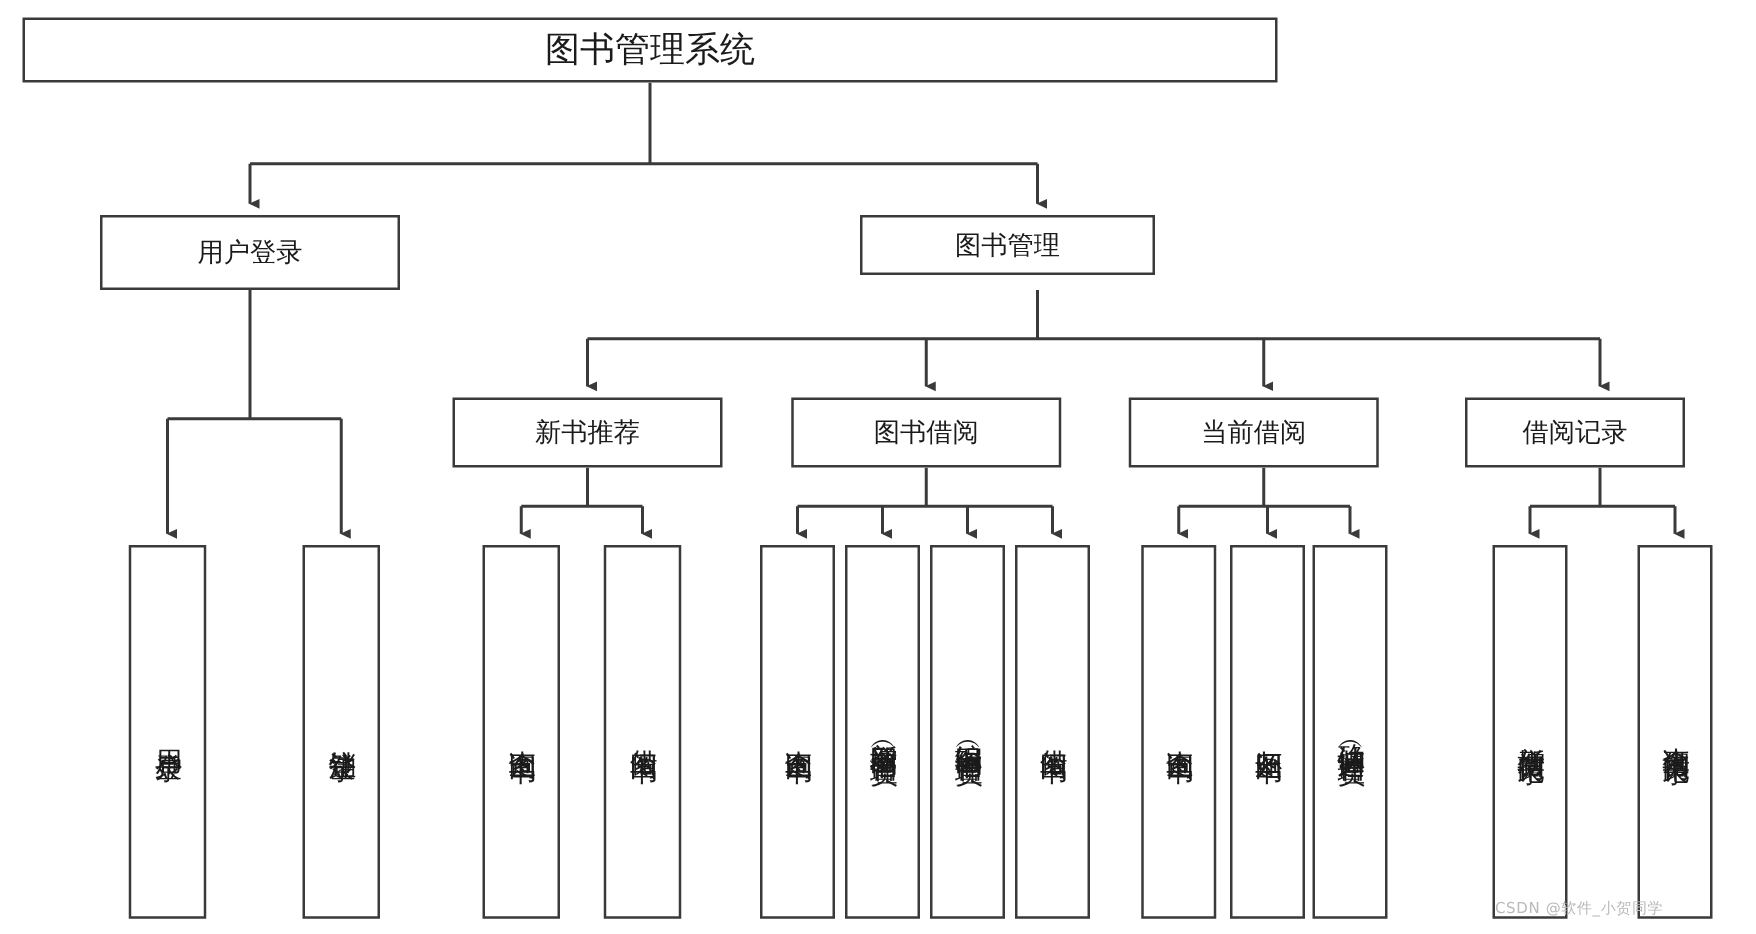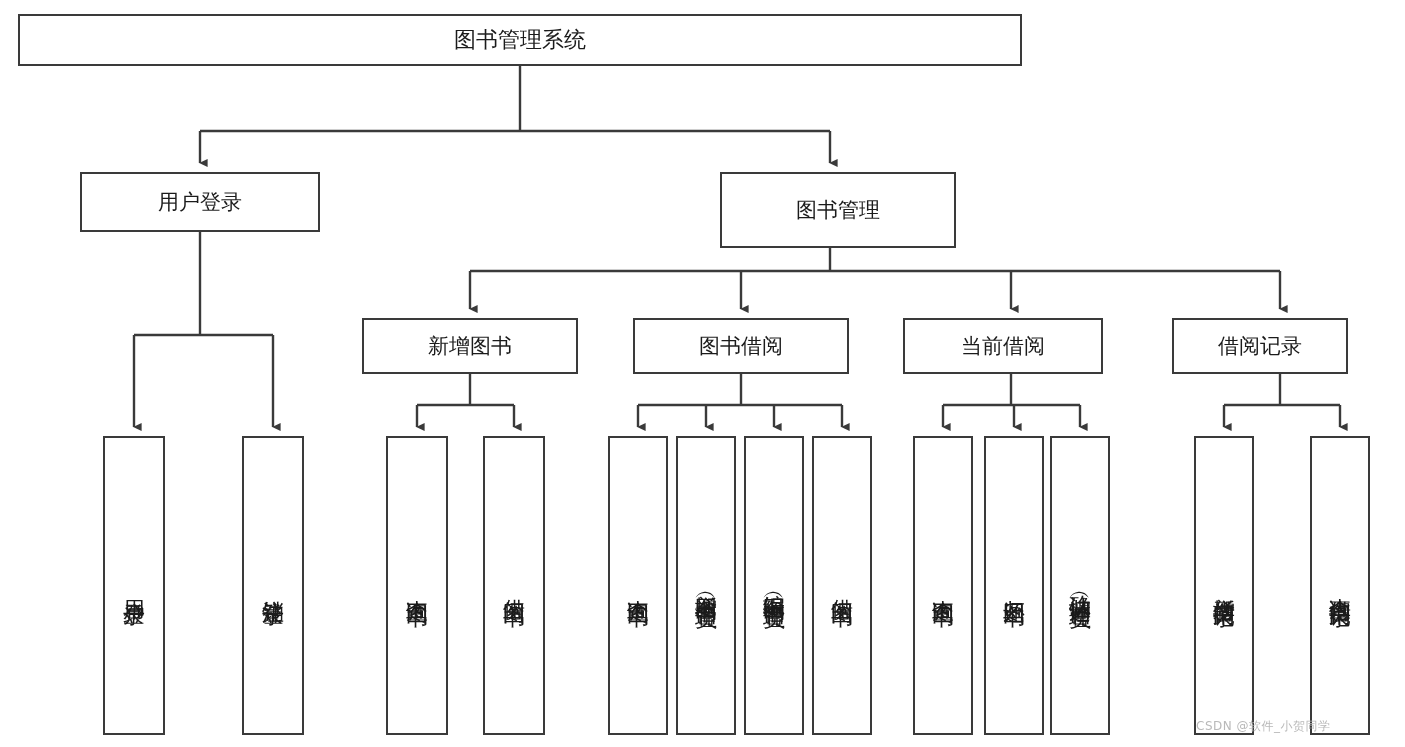--- a/index.html
+++ b/index.html
@@ -41,21 +41,21 @@
     text-align: center;
     line-height: 1.18;
     white-space: nowrap;
   }
   
   .node.horiz .node-label {
     writing-mode: horizontal-tb;
     font-size: 21px;
   }
   .node.root .node-label {
-    font-size: 22px;
+    font-size: 28px;
   }
   
   .node.vert {
     align-items: center;
     justify-content: center;
     padding: 4px 0;
   }
   .node.vert .node-label {
     writing-mode: vertical-rl;
     text-orientation: upright;
@@ -121,25 +121,25 @@
       </g>
   </svg>
 
   <div id="node-layer">
       <div class="node horiz root" style="left: 18px; top: 14px; width: 1004px; height: 52px;">
         <span class="node-label">图书管理系统</span>
       </div>
       <div class="node horiz" style="left: 80px; top: 172px; width: 240px; height: 60px;">
         <span class="node-label">用户登录</span>
       </div>
-      <div class="node horiz" style="left: 720px; top: 172px; width: 236px; height: 76px;">
+      <div class="node horiz" style="left: 688px; top: 172px; width: 236px; height: 48px;">
         <span class="node-label">图书管理</span>
       </div>
       <div class="node horiz" style="left: 362px; top: 318px; width: 216px; height: 56px;">
-        <span class="node-label">新增图书</span>
+        <span class="node-label">新书推荐</span>
       </div>
       <div class="node horiz" style="left: 633px; top: 318px; width: 216px; height: 56px;">
         <span class="node-label">图书借阅</span>
       </div>
       <div class="node horiz" style="left: 903px; top: 318px; width: 200px; height: 56px;">
         <span class="node-label">当前借阅</span>
       </div>
       <div class="node horiz" style="left: 1172px; top: 318px; width: 176px; height: 56px;">
         <span class="node-label">借阅记录</span>
       </div>

